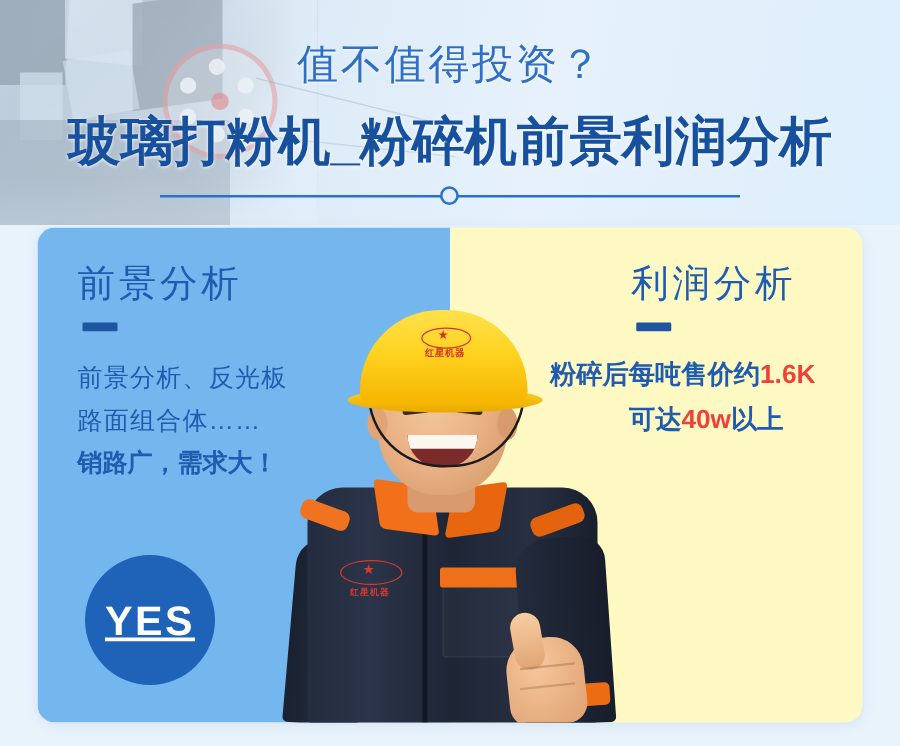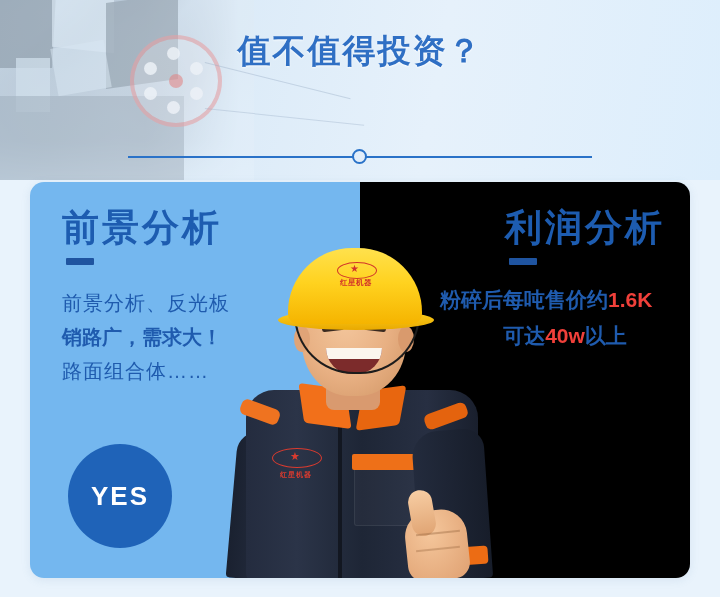--- a/index.html
+++ b/index.html
@@ -43,21 +43,21 @@
   .flywheel .bolt{position:absolute;width:13px;height:13px;border-radius:50%;background:rgba(236,241,247,.85);}
   .flywheel .b1{left:33px;top:8px;} .flywheel .b2{left:56px;top:23px;}
   .flywheel .b3{left:56px;top:48px;} .flywheel .b4{left:33px;top:62px;}
   .flywheel .b5{left:10px;top:48px;} .flywheel .b6{left:10px;top:23px;}
   .belt1{position:absolute;left:205px;top:62px;width:150px;height:1px;background:rgba(150,170,195,.40);transform:rotate(14deg);transform-origin:0 0;}
   .belt2{position:absolute;left:205px;top:108px;width:160px;height:1px;background:rgba(150,170,195,.35);transform:rotate(6deg);transform-origin:0 0;}
 
   .subtitle{
     position:absolute;left:0;top:32px;width:720px;text-align:center;
     font-size:33px;line-height:38px;color:#2f6fc4;letter-spacing:2px;
-    font-weight:700;
+    font-weight:400;
     text-shadow:0 1px 2px rgba(255,255,255,.85);
   }
   .maintitle{
     position:absolute;left:0;top:88px;width:720px;text-align:center;
     font-size:42px;line-height:50px;color:#17519e;font-weight:bold;letter-spacing:0px;
     text-shadow:0 1px 3px rgba(255,255,255,.9);
   }
   .divider{position:absolute;left:128px;top:156px;width:464px;height:2px;}
   .divider .ln{position:absolute;left:0;top:0;width:100%;height:2px;background:#2a72c8;}
   .divider .dot{
@@ -65,23 +65,23 @@
     border-radius:50%;border:2px solid #2a72c8;background:#e3eefa;box-sizing:border-box;
   }
 
   
   .card{
     position:absolute;left:30px;top:182px;width:660px;height:396px;
     border-radius:14px;overflow:hidden;
     box-shadow:0 2px 10px rgba(100,140,180,.14);
   }
   .panel-left{position:absolute;left:0;top:0;width:330px;height:100%;background:#74b7ef;}
-  .panel-right{position:absolute;left:330px;top:0;width:330px;height:100%;background:#000000;}
-
-  .ptitle{position:absolute;font-size:37px;line-height:36px;color:#1d5cb0;font-weight:700;letter-spacing:3px;}
+  .panel-right{position:absolute;left:330px;top:0;width:330px;height:100%;background:#fef9c3;}
+
+  .ptitle{position:absolute;font-size:30px;line-height:36px;color:#1d5cb0;font-weight:400;letter-spacing:3px;}
   .ptitle-left{left:32px;top:28px;}
   .ptitle-right{left:145px;top:28px;}
   .tbar{position:absolute;height:7px;width:28px;background:#1f54a0;border-radius:1px;}
   .tbar-left{left:36px;top:76px;}
   .tbar-right{left:149px;top:76px;}
 
   .blines{position:absolute;color:#1f5bae;}
   .blines-left{left:32px;top:104px;width:270px;}
   .blines-left .ln{font-size:20px;line-height:34px;letter-spacing:1px;white-space:nowrap;}
   .blines-left .ln.strong{font-weight:bold;letter-spacing:0px;}
@@ -90,21 +90,21 @@
   .blines-right .ln{font-size:21px;line-height:36px;letter-spacing:0px;white-space:nowrap;font-weight:bold;}
   .blines-right .ln.center{text-align:center;}
   .hl{color:#f0403a;}
 
   
   .yes{
     position:absolute;border-radius:50%;background:#1f63b8;
     display:flex;align-items:center;justify-content:center;
     color:#fff;font-weight:bold;
   }
-  .yes span{font-size:26px;letter-spacing:2px;line-height:1;}
+  .yes span{font-size:33px;letter-spacing:2px;line-height:1;text-decoration:underline;}
   .yes-left{left:38px;top:262px;width:104px;height:104px;}
 
   
   .worker{position:absolute;left:180px;top:36px;width:320px;height:360px;}
   .w-body{
     position:absolute;left:36px;top:172px;width:232px;height:190px;
     background:linear-gradient(to right,#242c3f 0%,#2b3448 22%,#1e2636 50%,#272f42 78%,#191f2d 100%);
     border-radius:28px 28px 6px 6px;
   }
   .w-collar-l{
@@ -212,37 +212,38 @@
       <div class="bolt b3"></div>
       <div class="bolt b4"></div>
       <div class="bolt b5"></div>
       <div class="bolt b6"></div>
       <div class="hub"></div>
     </div>
     <div class="belt1"></div>
     <div class="belt2"></div>
 
     <div class="subtitle">值不值得投资？</div>
+    <div class="maintitle">玻璃打粉机_粉碎机前景利润分析</div>
 
     <div class="divider">
       <div class="ln"></div>
       <div class="dot"></div>
     </div>
   </div>
 
   <div class="card">
 
     <div class="panel-left">
       <div class="ptitle ptitle-left">前景分析</div>
       <div class="tbar tbar-left"></div>
 
       <div class="blines blines-left">
         <div class="ln">前景分析、反光板</div>
+        <div class="ln">路面组合体……</div>
         <div class="ln strong">销路广，需求大！</div>
-        <div class="ln">路面组合体……</div>
       </div>
 
       <div class="yes yes-left">
         <span>YES</span>
       </div>
     </div>
 
     <div class="panel-right">
       <div class="ptitle ptitle-right">利润分析</div>
       <div class="tbar tbar-right"></div>

